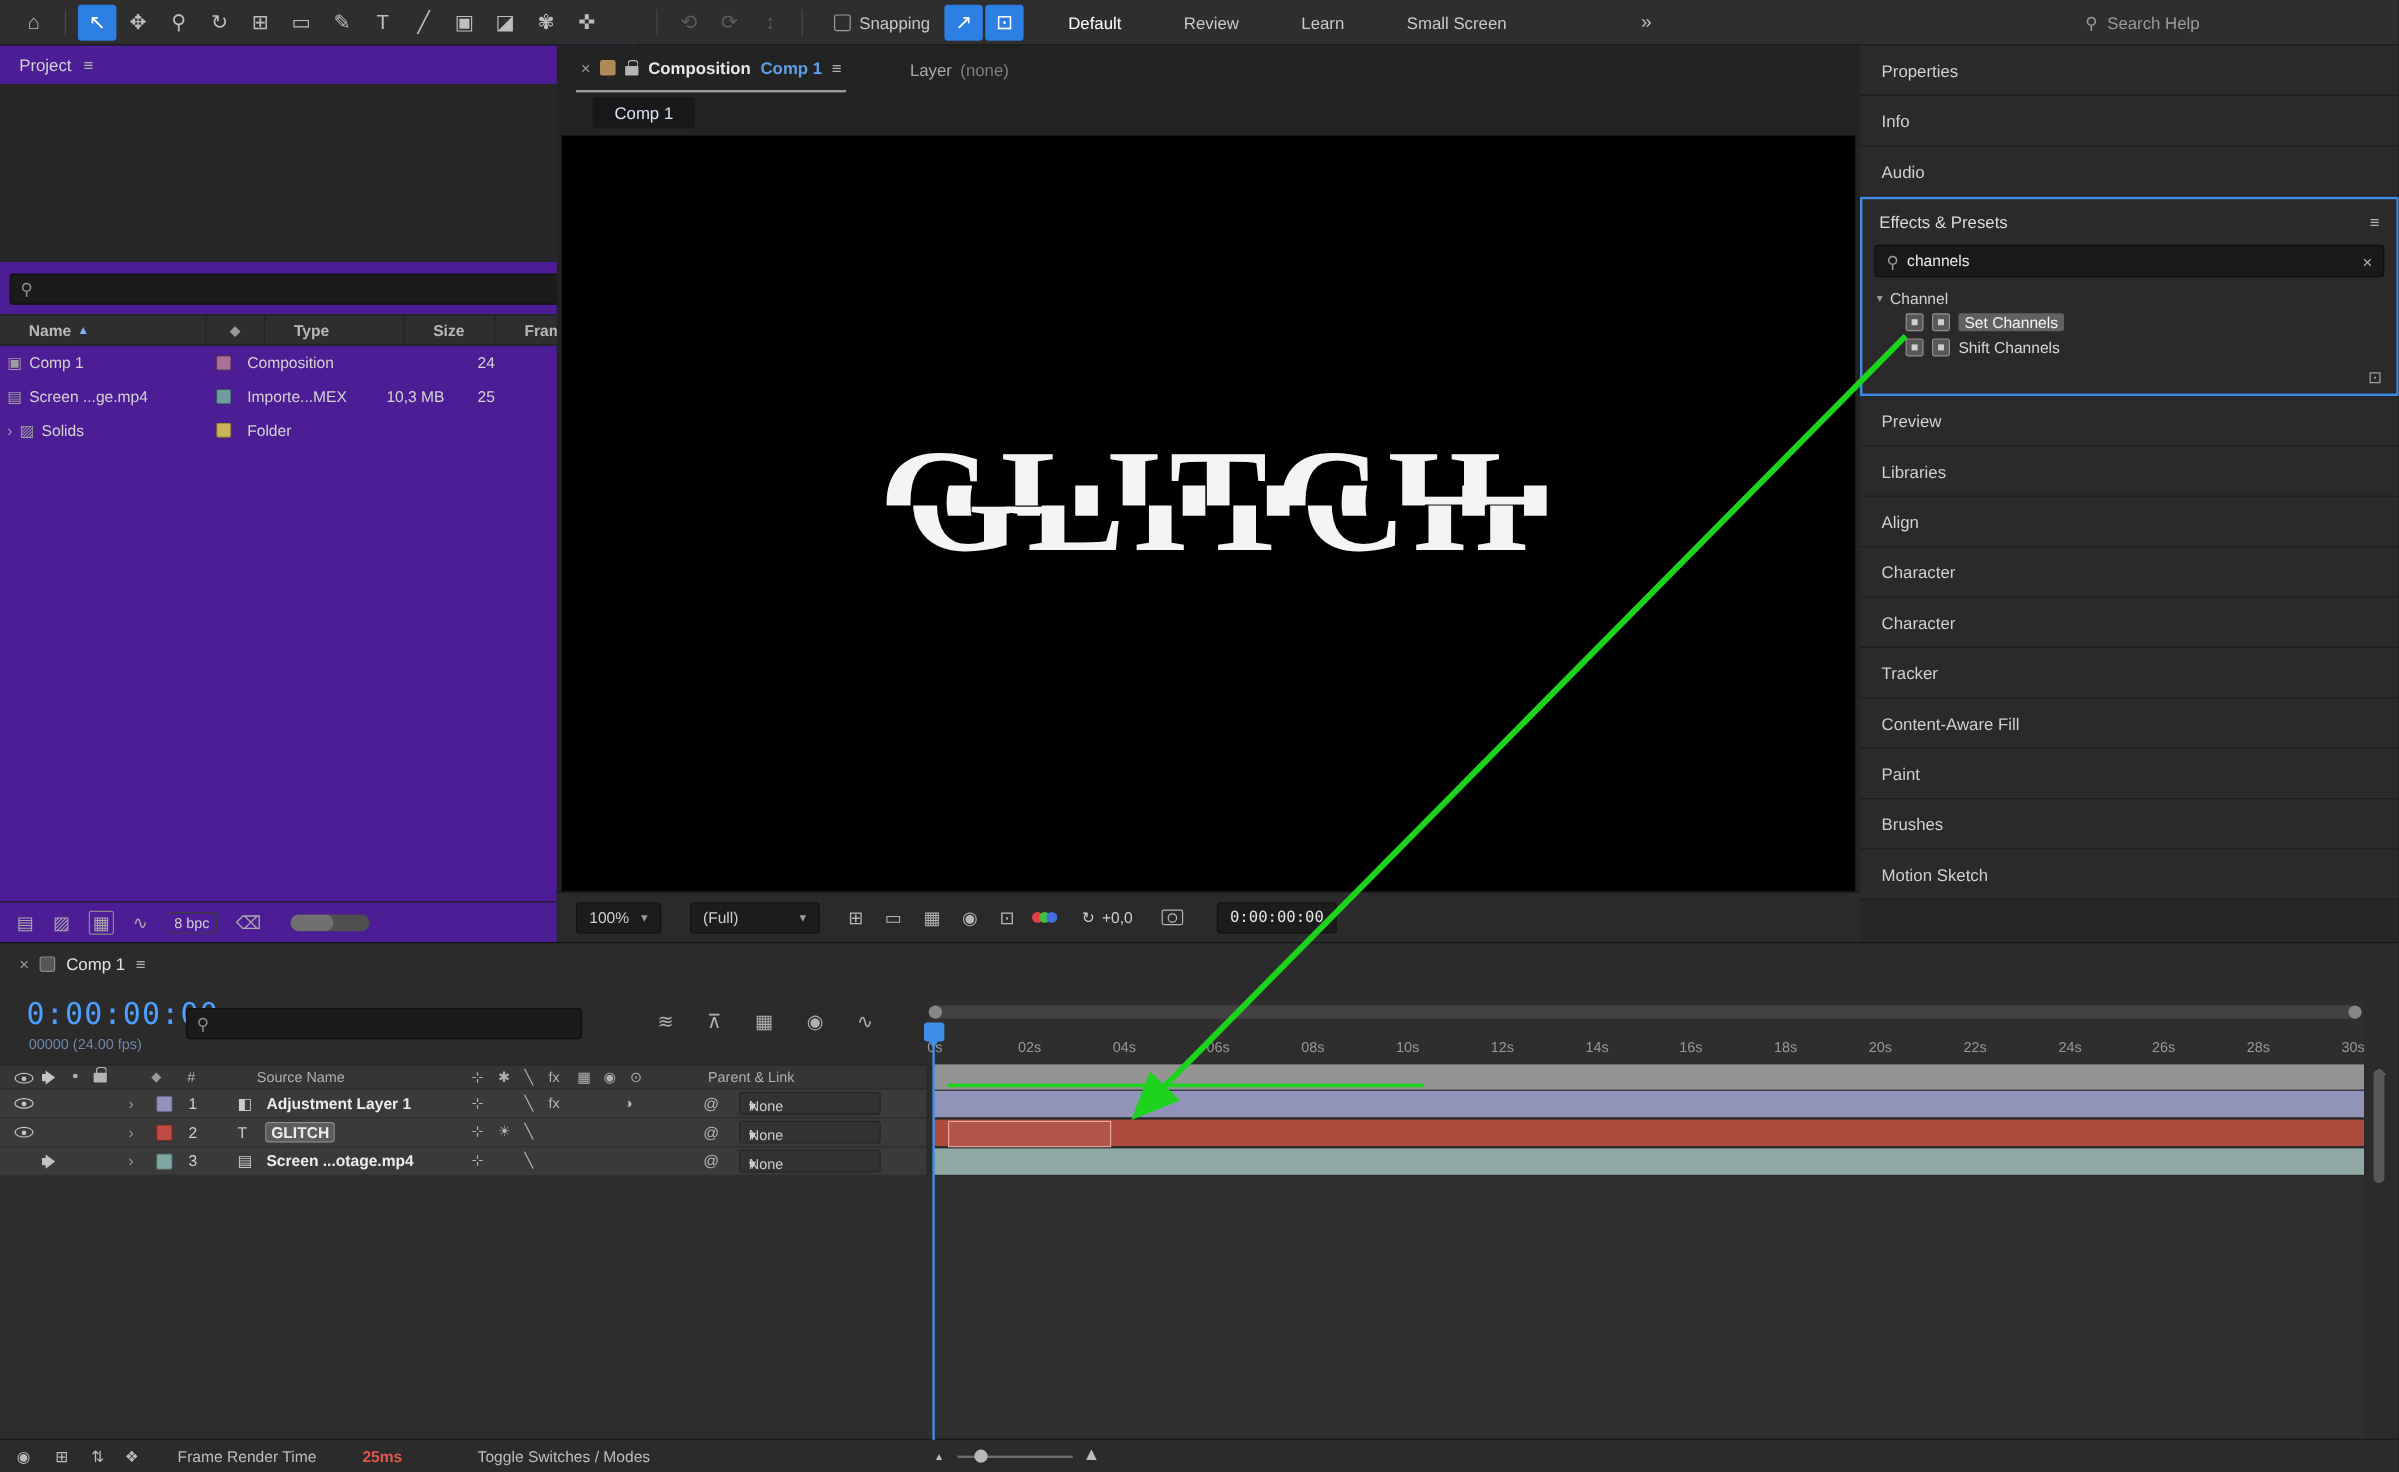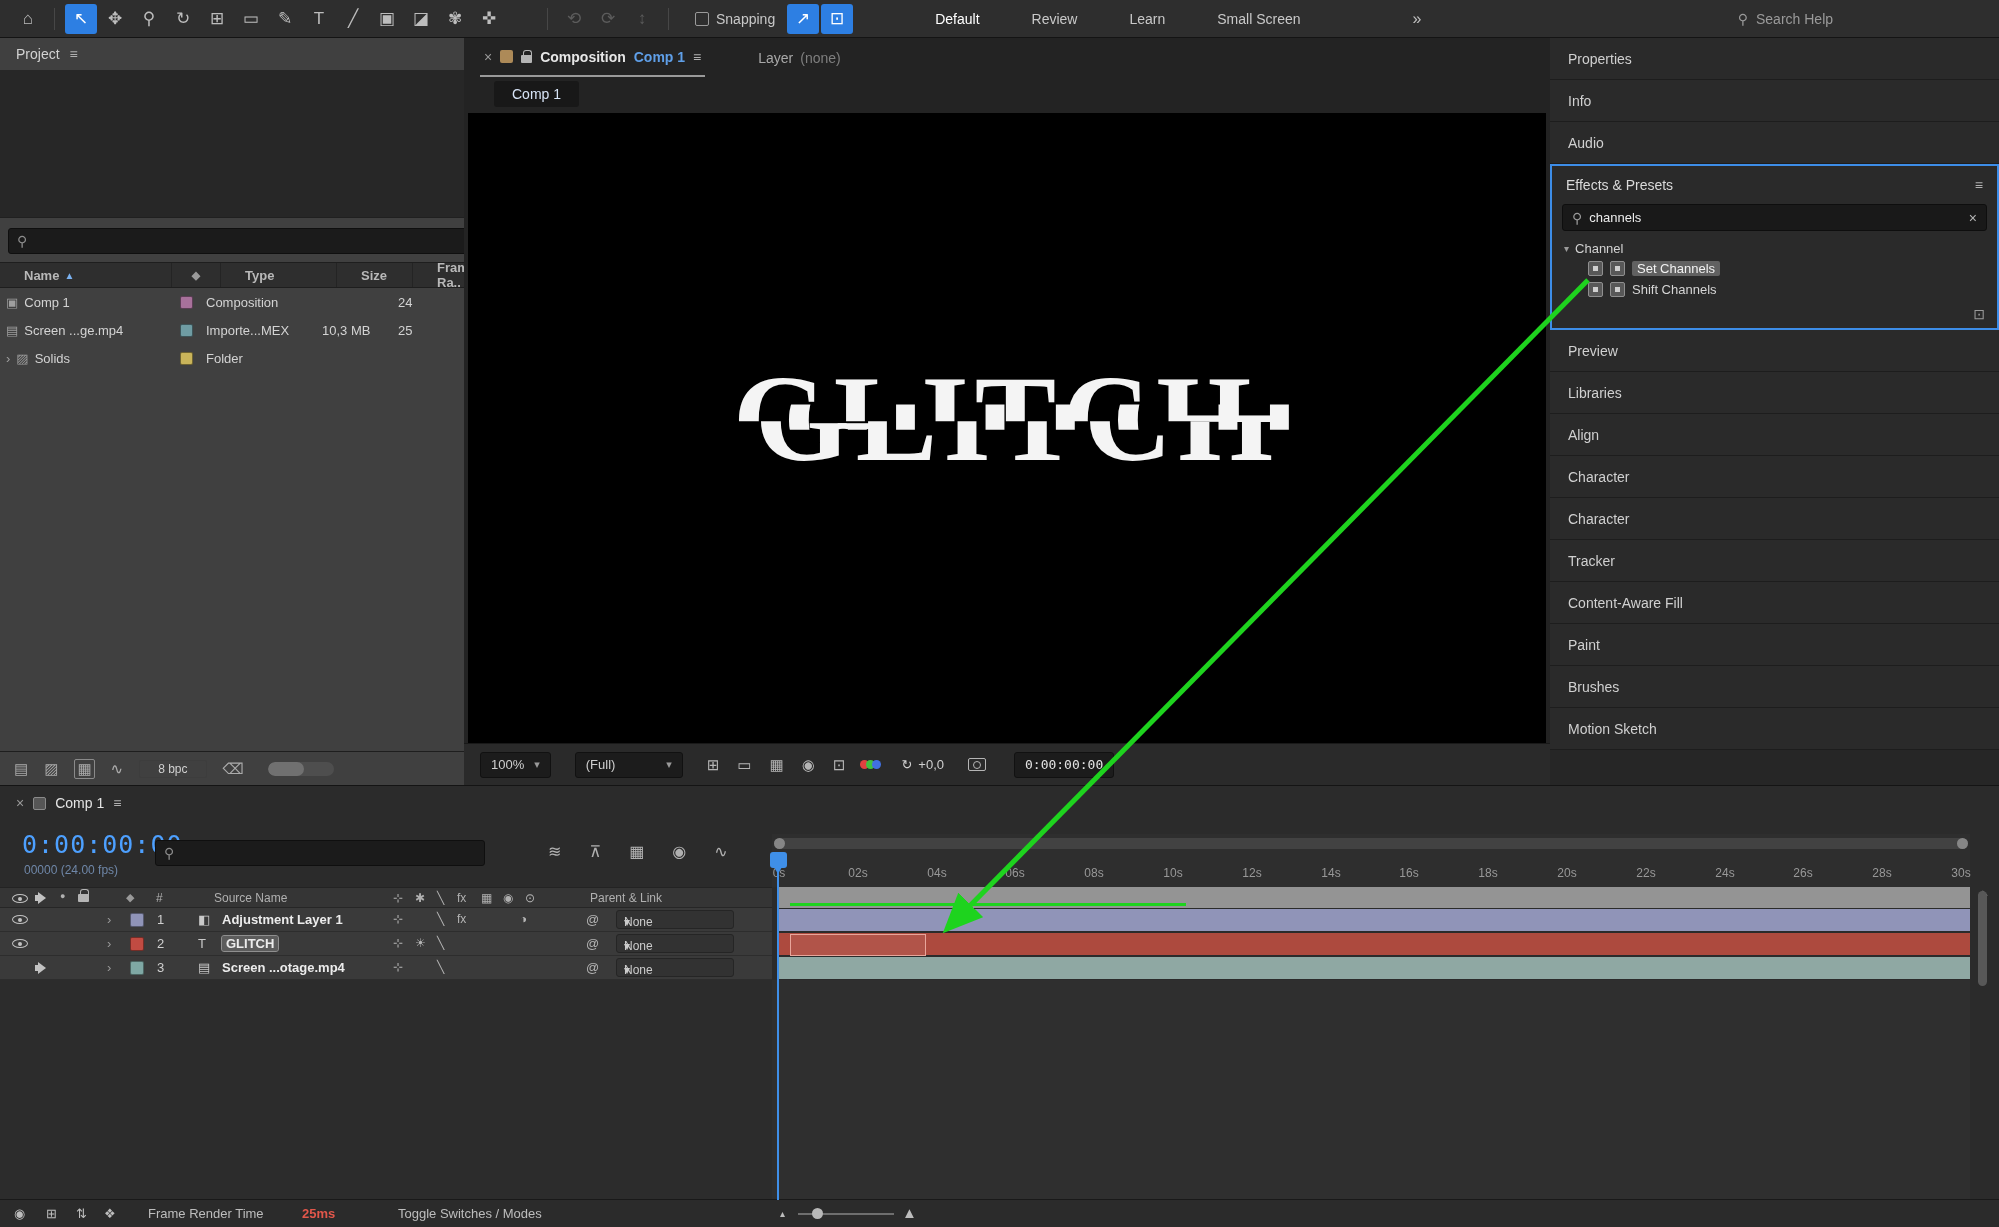--- a/index.html
+++ b/index.html
@@ -10,49 +10,49 @@
   
   #toolbar{position:absolute;left:0;top:0;width:1999px;height:38px;background:#2e2e2e;
            border-bottom:1px solid #141414;display:flex;align-items:center;padding:0 12px;gap:2px;}
   .tool{width:32px;height:30px;border-radius:3px;display:flex;align-items:center;justify-content:center;
         font-size:17px;color:#bdbdbd;}
   .tool.active{background:#2d7fe3;color:#fff;}
   .tool.disabled{color:#5c5c5c;}
   .tb-sep{width:1px;height:22px;background:#474747;margin:0 8px;}
   .snap{display:flex;align-items:center;gap:7px;margin-left:16px;color:#c8c8c8;}
   .snap-box{width:14px;height:14px;border:1px solid #9a9a9a;border-radius:2px;}
-  .ws{margin-left:80px;display:flex;gap:52px;color:#c9c9c9;}
+  .ws{margin-left:35px;display:flex;gap:52px;color:#c9c9c9;}
   .ws .active-ws{color:#ffffff;}
   #tb-search{margin-left:auto;display:flex;align-items:center;gap:8px;color:#9a9a9a;margin-right:6px;}
   #tb-search input{width:225px;background:transparent;border:none;outline:none;color:#84cc16;font-size:14px;}
   #tb-search input::placeholder{color:#9a9a9a;}
   .overflow{color:#c0c0c0;margin-left:110px;font-size:16px;}
 
   
-  #project{position:absolute;left:0;top:38px;width:529px;height:747px;background:#404040;border-right:5px solid #84cc16;}
+  #project{position:absolute;left:0;top:38px;width:529px;height:747px;background:#4c1d95;border-right:1px solid #84cc16;}
   .p-head{height:32px;display:flex;align-items:center;gap:10px;padding:0 16px;color:#d2d2d2;}
   #proj-preview{height:148px;border-bottom:1px solid #202020;background:#272727;}
   #proj-search{margin:10px 8px 8px;height:26px;background:#1b1b1b;border:1px solid #0f0f0f;border-radius:3px;
                display:flex;align-items:center;gap:6px;padding:0 8px;color:#8d8d8d;}
   #proj-search input{flex:1;background:transparent;border:0;outline:0;color:#ccc;}
   .pt-head{display:flex;height:26px;align-items:center;background:#2e2e2e;border-top:1px solid #1e1e1e;
            border-bottom:1px solid #1e1e1e;font-size:13px;color:#b8b8b8;}
   .pt-head>div{padding:0 24px;border-right:1px solid #242424;height:100%;display:flex;align-items:center;gap:5px;font-weight:bold;}
   .c-name{width:172px;} .c-tag{width:28px;justify-content:center;} .c-type{width:116px;}
   .c-size{width:76px;} .c-frame{flex:1;border-right:none !important;}
   .pt-row{display:flex;height:28px;align-items:center;font-size:13px;color:#d3d3d3;position:relative;}
   .pt-row>div{padding:0 6px;display:flex;align-items:center;gap:6px;}
   .pt-row .c-tag{justify-content:center;}
   .obj-icon{font-size:13px;color:#9f9f9f;}
   .swatch{width:13px;height:13px;border-radius:2px;border:1px solid rgba(0,0,0,.45);}
   .row-flow{position:absolute;right:12px;color:#a8a8a8;}
   #proj-foot{position:absolute;left:0;right:0;bottom:0;height:34px;border-top:1px solid #1e1e1e;
              display:flex;align-items:center;gap:16px;padding:0 14px;color:#ababab;font-size:15px;}
   .grid-sel{border:1px solid #8a8a8a;border-radius:2px;padding:0 2px;}
-  .bpc-chip{font-size:12px;color:#d0d0d0;border:1px solid #3d3d3d;border-radius:2px;padding:1px 18px;}
+  .bpc-chip{font-size:12px;color:#d0d0d0;border:1px solid #3d3d3d;border-radius:2px;padding:1px 5px;}
   .pill{width:66px;height:14px;border-radius:7px;background:#4e4e4e;overflow:hidden;margin-left:8px;}
   .pill::before{content:"";display:block;width:55%;height:100%;background:#707070;border-radius:7px;}
 
   
   #viewer{position:absolute;left:464px;top:38px;width:1086px;height:747px;background:#232323;}
   .v-tabs{height:39px;display:flex;align-items:center;padding:0 16px;gap:9px;font-size:14px;}
   .v-tab-active{display:flex;align-items:center;gap:8px;height:100%;padding:0 4px;border-bottom:2px solid #9a9a9a;}
   .tab-close{color:#9a9a9a;}
   .mini-panel{width:13px;height:13px;background:#ad8a58;border-radius:2px;}
   .tab-title{color:#e6e6e6;font-weight:bold;}

